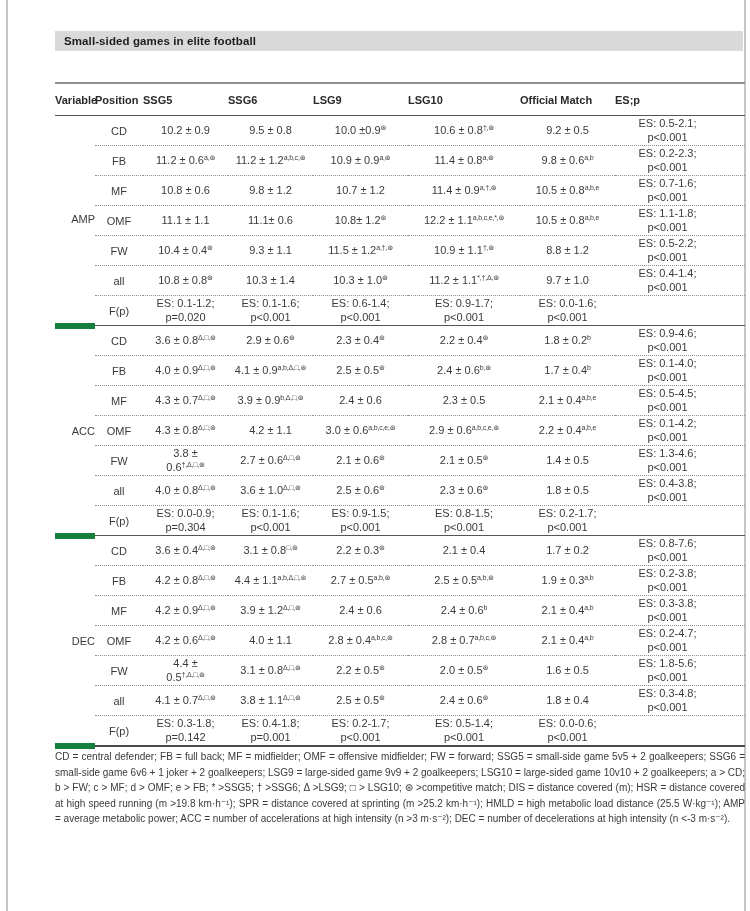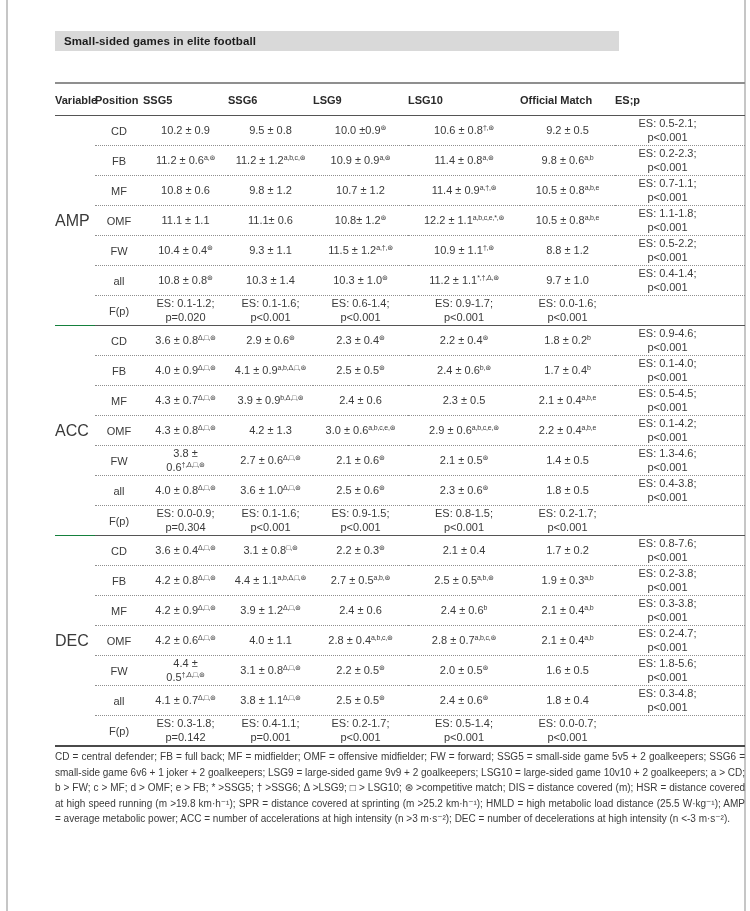--- a/index.html
+++ b/index.html
@@ -9,21 +9,21 @@
     font-family: "Liberation Sans", "DejaVu Sans", sans-serif;
     color: #3a3a3a;
     position: relative;
     overflow: hidden;
   }
   .page-edge { position: absolute; top: 0; bottom: 0; width: 2px; background: #c6c6c6; }
   .page-edge.left { left: 6px; }
   .page-edge.right { left: 744px; }
 
   .title-bar {
-    position: absolute; left: 55px; top: 31px; width: 564px; height: 20px;
+    position: absolute; left: 55px; top: 31px; width: 688px; height: 20px;
     background: #d9d9d9; display: flex; align-items: center;
   }
   .title-bar .title-text {
     font-weight: bold; font-size: 11.5px; color: #1c1c1c; padding-left: 9px;
     letter-spacing: 0.1px;
   }
 
   table.results {
     position: absolute; left: 55px; top: 82px; width: 690px;
     border-collapse: collapse; table-layout: fixed;
@@ -38,23 +38,23 @@
   }
   th.h-var { text-align: center; }
   th.h-es { padding-right: 76px; }
 
   tbody td {
     font-size: 11px; height: 29px; text-align: center; padding: 0;
     border-bottom: 1px dotted #8f8f8f; vertical-align: middle;
     color: #3a3a3a;
   }
   td.var-cell {
-    text-align: left; vertical-align: middle;
-    border-bottom: 1px solid #15803d;
-    font-size: 16px;
+    text-align: right; vertical-align: middle;
+    border-bottom: 6px solid #15803d;
+    font-size: 11px;
   }
   tr.section-end td { border-bottom: 1px solid #555555; }
   tr.table-end td { border-bottom: 2px solid #4a4a4a; }
   td.es-cell { padding-right: 25px; }
 
   .line { line-height: 13.5px; white-space: nowrap; }
   sup { font-size: 7px; vertical-align: 4px; line-height: 0; letter-spacing: -0.2px; }
 
   .footnote {
     position: absolute; left: 55px; top: 749px; width: 690px; margin: 0;
@@ -152,21 +152,21 @@
         <td class="val-cell">
           <div class="line">10.7 ± 1.2</div>
         </td>
         <td class="val-cell">
           <div class="line">11.4 ± 0.9<sup>a,†,⊛</sup></div>
         </td>
         <td class="val-cell">
           <div class="line">10.5 ± 0.8<sup>a,b,e</sup></div>
         </td>
         <td class="es-cell">
-          <div class="line">ES: 0.7-1.1;</div>
+          <div class="line">ES: 0.7-1.6;</div>
           <div class="line">p&lt;0.001</div>
         </td>
       </tr>
       <tr>
         <td>OMF</td>
         <td class="val-cell">
           <div class="line">11.1 ± 1.1</div>
         </td>
         <td class="val-cell">
           <div class="line">11.1± 0.6</div>
@@ -319,21 +319,21 @@
           <div class="line">ES: 0.5-4.5;</div>
           <div class="line">p&lt;0.001</div>
         </td>
       </tr>
       <tr>
         <td>OMF</td>
         <td class="val-cell">
           <div class="line">4.3 ± 0.8<sup>Δ,□,⊛</sup></div>
         </td>
         <td class="val-cell">
-          <div class="line">4.2 ± 1.3</div>
+          <div class="line">4.2 ± 1.1</div>
         </td>
         <td class="val-cell">
           <div class="line">3.0 ± 0.6<sup>a,b,c,e,⊛</sup></div>
         </td>
         <td class="val-cell">
           <div class="line">2.9 ± 0.6<sup>a,b,c,e,⊛</sup></div>
         </td>
         <td class="val-cell">
           <div class="line">2.2 ± 0.4<sup>a,b,e</sup></div>
         </td>
@@ -545,33 +545,33 @@
           <div class="line">p&lt;0.001</div>
         </td>
       </tr>
       <tr class="table-end">
         <td>F(p)</td>
         <td class="val-cell">
           <div class="line">ES: 0.3-1.8;</div>
           <div class="line">p=0.142</div>
         </td>
         <td class="val-cell">
-          <div class="line">ES: 0.4-1.1;</div>
+          <div class="line">ES: 0.4-1.8;</div>
           <div class="line">p=0.001</div>
         </td>
         <td class="val-cell">
           <div class="line">ES: 0.2-1.7;</div>
           <div class="line">p&lt;0.001</div>
         </td>
         <td class="val-cell">
           <div class="line">ES: 0.5-1.4;</div>
           <div class="line">p&lt;0.001</div>
         </td>
         <td class="val-cell">
-          <div class="line">ES: 0.0-0.7;</div>
+          <div class="line">ES: 0.0-0.6;</div>
           <div class="line">p&lt;0.001</div>
         </td>
         <td class="es-cell"></td>
       </tr>
     </tbody>
 </table>
 
 <p class="footnote">CD = central defender; FB = full back; MF = midfielder; OMF = offensive midfielder; FW = forward; SSG5 = small-side game 5v5 + 2 goalkeepers; SSG6 = small-side game 6v6 + 1 joker + 2 goalkeepers; LSG9 = large-sided game 9v9 + 2 goalkeepers; LSG10 = large-sided game 10v10 + 2 goalkeepers; a &gt; CD; b &gt; FW; c &gt; MF; d &gt; OMF; e &gt; FB; * &gt;SSG5; † &gt;SSG6; Δ &gt;LSG9; □ &gt; LSG10; ⊛ &gt;competitive match; DIS = distance covered (m); HSR = distance covered at high speed running (m &gt;19.8 km·h⁻¹); SPR = distance covered at sprinting (m &gt;25.2 km·h⁻¹); HMLD = high metabolic load distance (25.5 W·kg⁻¹); AMP = average metabolic power; ACC = number of accelerations at high intensity (n &gt;3 m·s⁻²); DEC = number of decelerations at high intensity (n &lt;-3 m·s⁻²).</p>
 
 </body></html>

